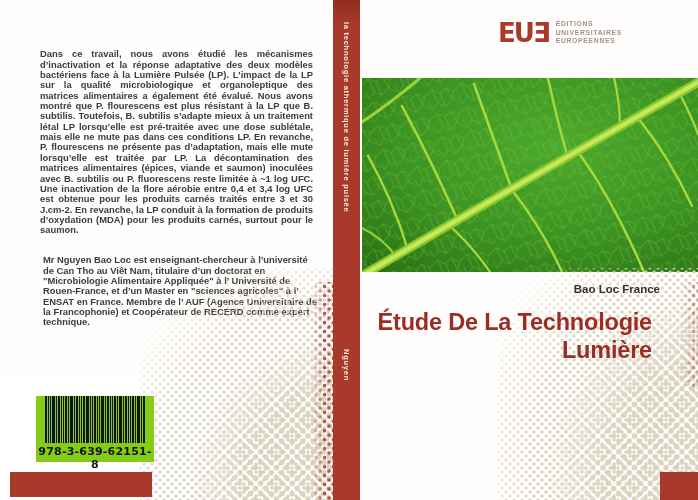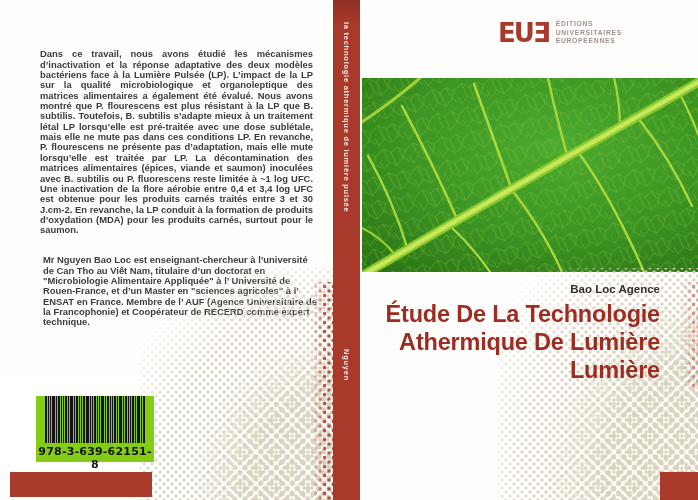--- a/index.html
+++ b/index.html
@@ -188,22 +188,21 @@
         <path d="M0 150 Q20 160 34 178" stroke="#9ed23a" stroke-width="2"></path>
         <path d="M-4 200 Q160 104 340 2" stroke="#8cc92f" stroke-width="9"></path>
         <path d="M-4 200 Q160 104 340 2" stroke="#c6e85a" stroke-width="4.5"></path>
       </g>
     </svg>
 
     <div class="dots dots-small front-dots1"></div>
     <div class="dots dots-big front-dots2"></div>
     <div class="dots front-dots-red"></div>
 
-    <div class="front-author">Bao Loc Agence</div>
-    <h1 class="front-title" style="margin:0;">
+    <div class="front-author">Bao Loc France</div>
+    <h1 class="front-title" style="margin:8px;">
       <span style="display:block">Étude De La Technologie</span>
-      <span style="display:block">Athermique De Lumière</span>
       <span style="display:block">Lumière</span>
     </h1>
 
     <div class="front-red-corner"></div>
   </section>
 </div>
 
 </body></html>

